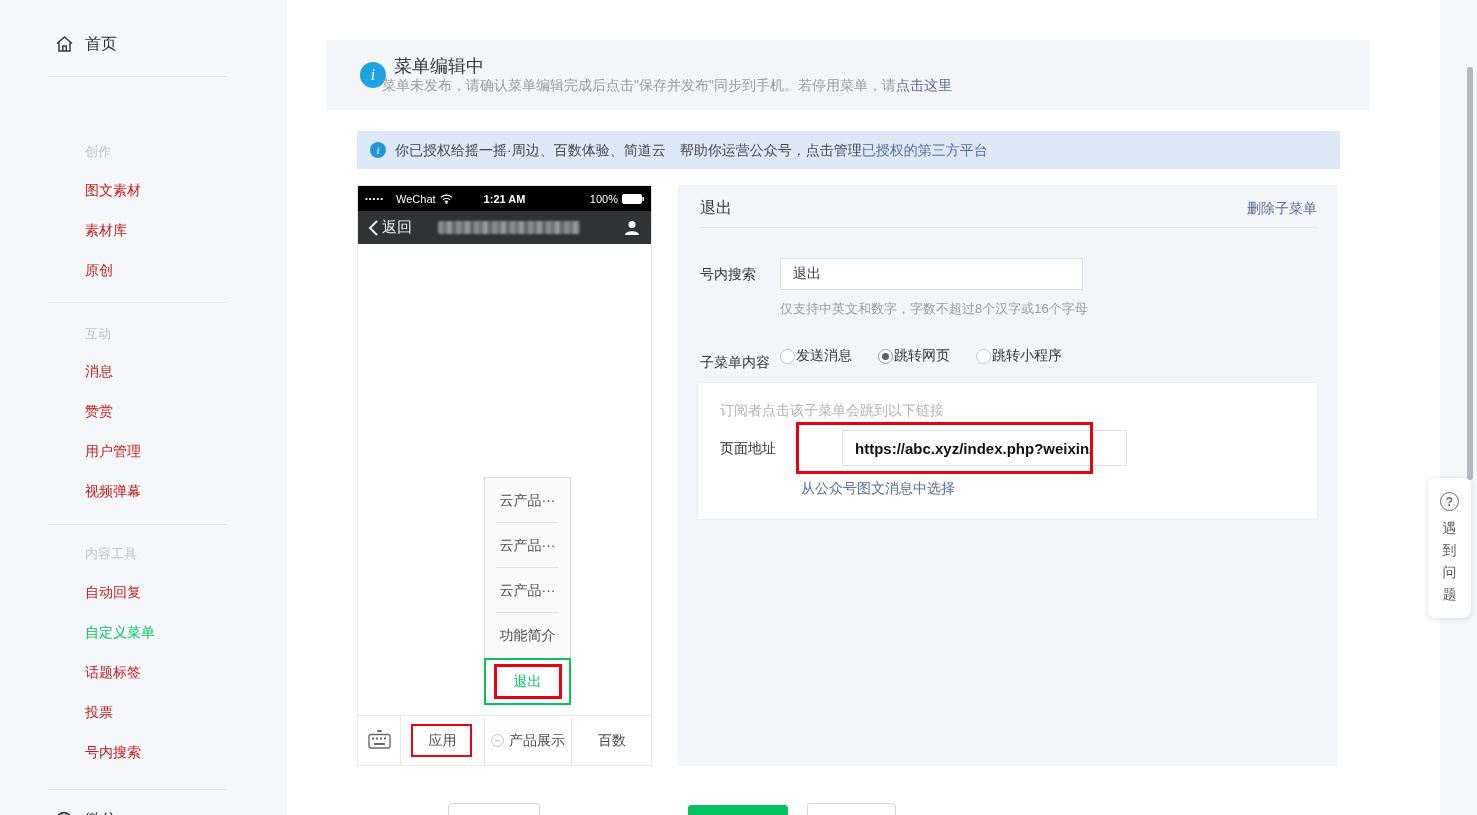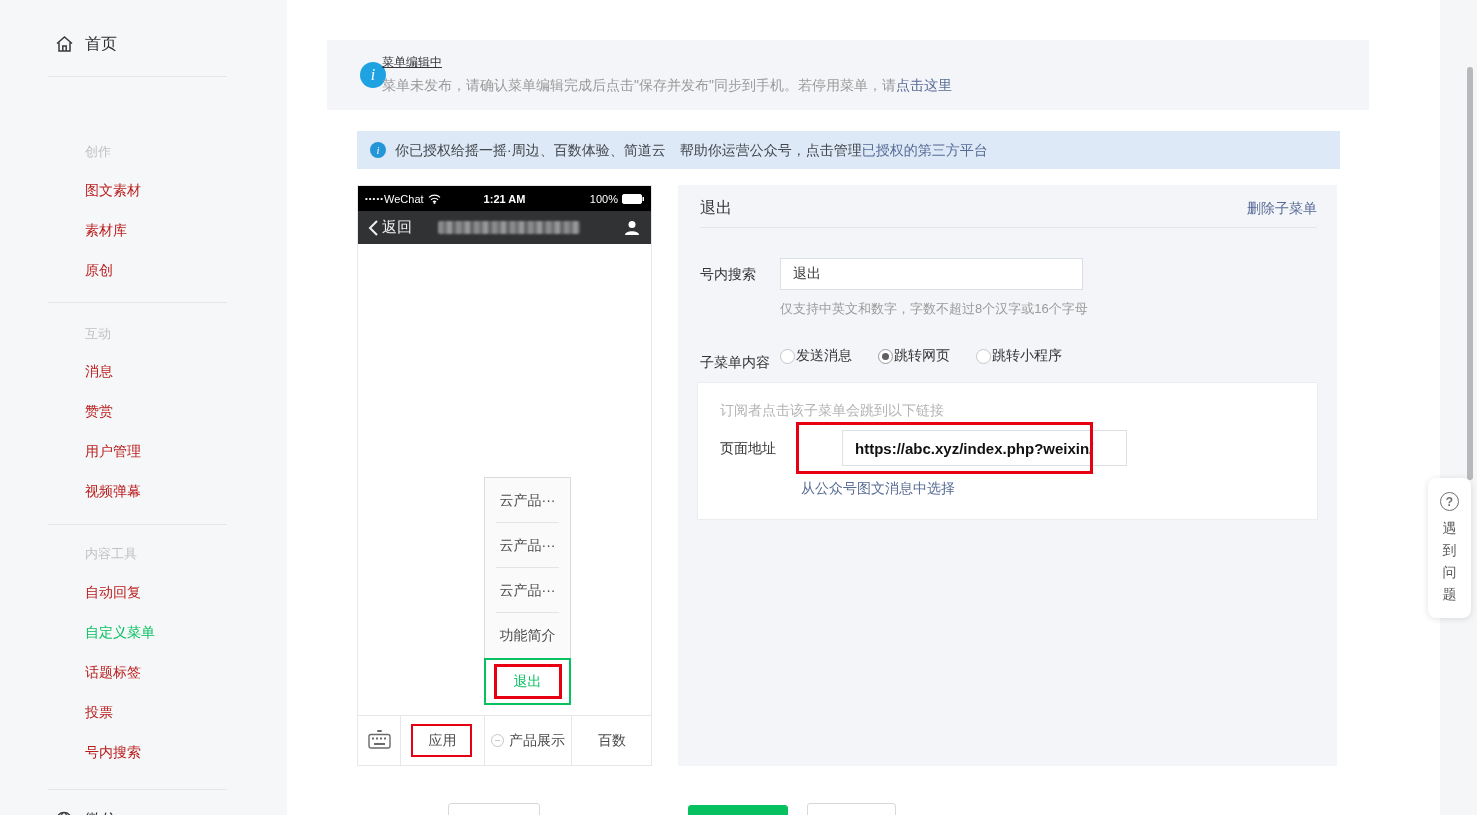--- a/index.html
+++ b/index.html
@@ -12,21 +12,21 @@
   .side-ico{position:absolute;left:55px;display:flex;align-items:center;}
   .side-main{position:absolute;left:85px;font-size:16px;color:#2e2e2e;font-weight:500;}
   .side-item{position:absolute;left:85px;font-size:14px;color:#b91c1c;cursor:pointer;white-space:nowrap;}
   .side-group{position:absolute;left:85px;font-size:13px;color:#c2c2c6;white-space:nowrap;}
   .side-div{position:absolute;left:48px;width:179px;height:1px;background:#e6e6e8;}
   .side-active{color:#07c160 !important;text-align:right;}
   
   .banner{position:absolute;left:327px;top:40px;width:1042px;height:70px;background:#f4f5f9;}
   .info-circle{display:inline-flex;align-items:center;justify-content:center;border-radius:50%;
                background:#1fa2e1;color:#fff;font-style:italic;font-family:"Liberation Serif","DejaVu Serif",serif;}
-  .banner-title{position:absolute;left:55px;top:14px;font-size:12px;color:#353535;text-decoration:underline;}
+  .banner-title{position:absolute;left:67px;top:14px;font-size:18px;color:#353535;}
   .banner-body{position:absolute;left:55px;top:37px;font-size:14px;color:#9a9a9a;white-space:nowrap;}
   .link{color:#576b95;cursor:pointer;text-decoration:none;}
   .authbar{position:absolute;left:357px;top:131px;width:983px;height:38px;background:#dde9f6;}
   .authbar-text{position:absolute;left:38px;top:0;line-height:38px;font-size:14px;color:#42464d;white-space:nowrap;}
   
   .phone{position:absolute;left:357px;top:185px;width:295px;height:581px;background:#fff;
          border:1px solid #e7e7eb;box-sizing:border-box;}
   .p-status{position:absolute;left:0;top:0;width:100%;height:25px;background:#000;color:#fff;
             display:flex;align-items:center;box-sizing:border-box;padding:0 7px;font-size:11px;}
   .p-nav{position:absolute;left:0;top:25px;width:100%;height:33px;background:#313234;color:#f0f0f0;
@@ -136,21 +136,21 @@
   </div>
 
   <div class="authbar">
     <span class="info-circle abs" style="left:13px;top:11px;width:16px;height:16px;font-size:11px;background:#2496d8">i</span>
     <span class="authbar-text"><span>你已授权给摇一摇·周边、百数体验、简道云　帮助你运营公众号，点击管理</span><a class="link">已授权的第三方平台</a></span>
   </div>
 
   <div class="phone">
     <div class="p-status">
       <span style="font-size:8px;letter-spacing:1px">•••••</span>
-      <span style="margin-left:0">WeChat</span>
+      <span style="margin-left:12px">WeChat</span>
       <span style="margin-left:4px;display:flex">
         <svg width="13" height="10" viewBox="0 0 13 10">
             <path d="M1 3.4 C4 .4 9 .4 12 3.4 M3 5.8 C5 3.9 8 3.9 10 5.8 M5 8 C5.8 7.2 7.2 7.2 8 8" fill="none" stroke="#fff" stroke-width="1.2"></path>
             <circle cx="6.5" cy="9" r="1" fill="#fff"></circle>
           </svg>
       </span>
       <span style="position:absolute;left:0;right:0;text-align:center;font-weight:bold">1:21 AM</span>
       <span style="margin-left:auto;z-index:1">100%</span>
       <span style="margin-left:4px;display:flex;z-index:1">
         <svg width="22" height="10" viewBox="0 0 22 10">

